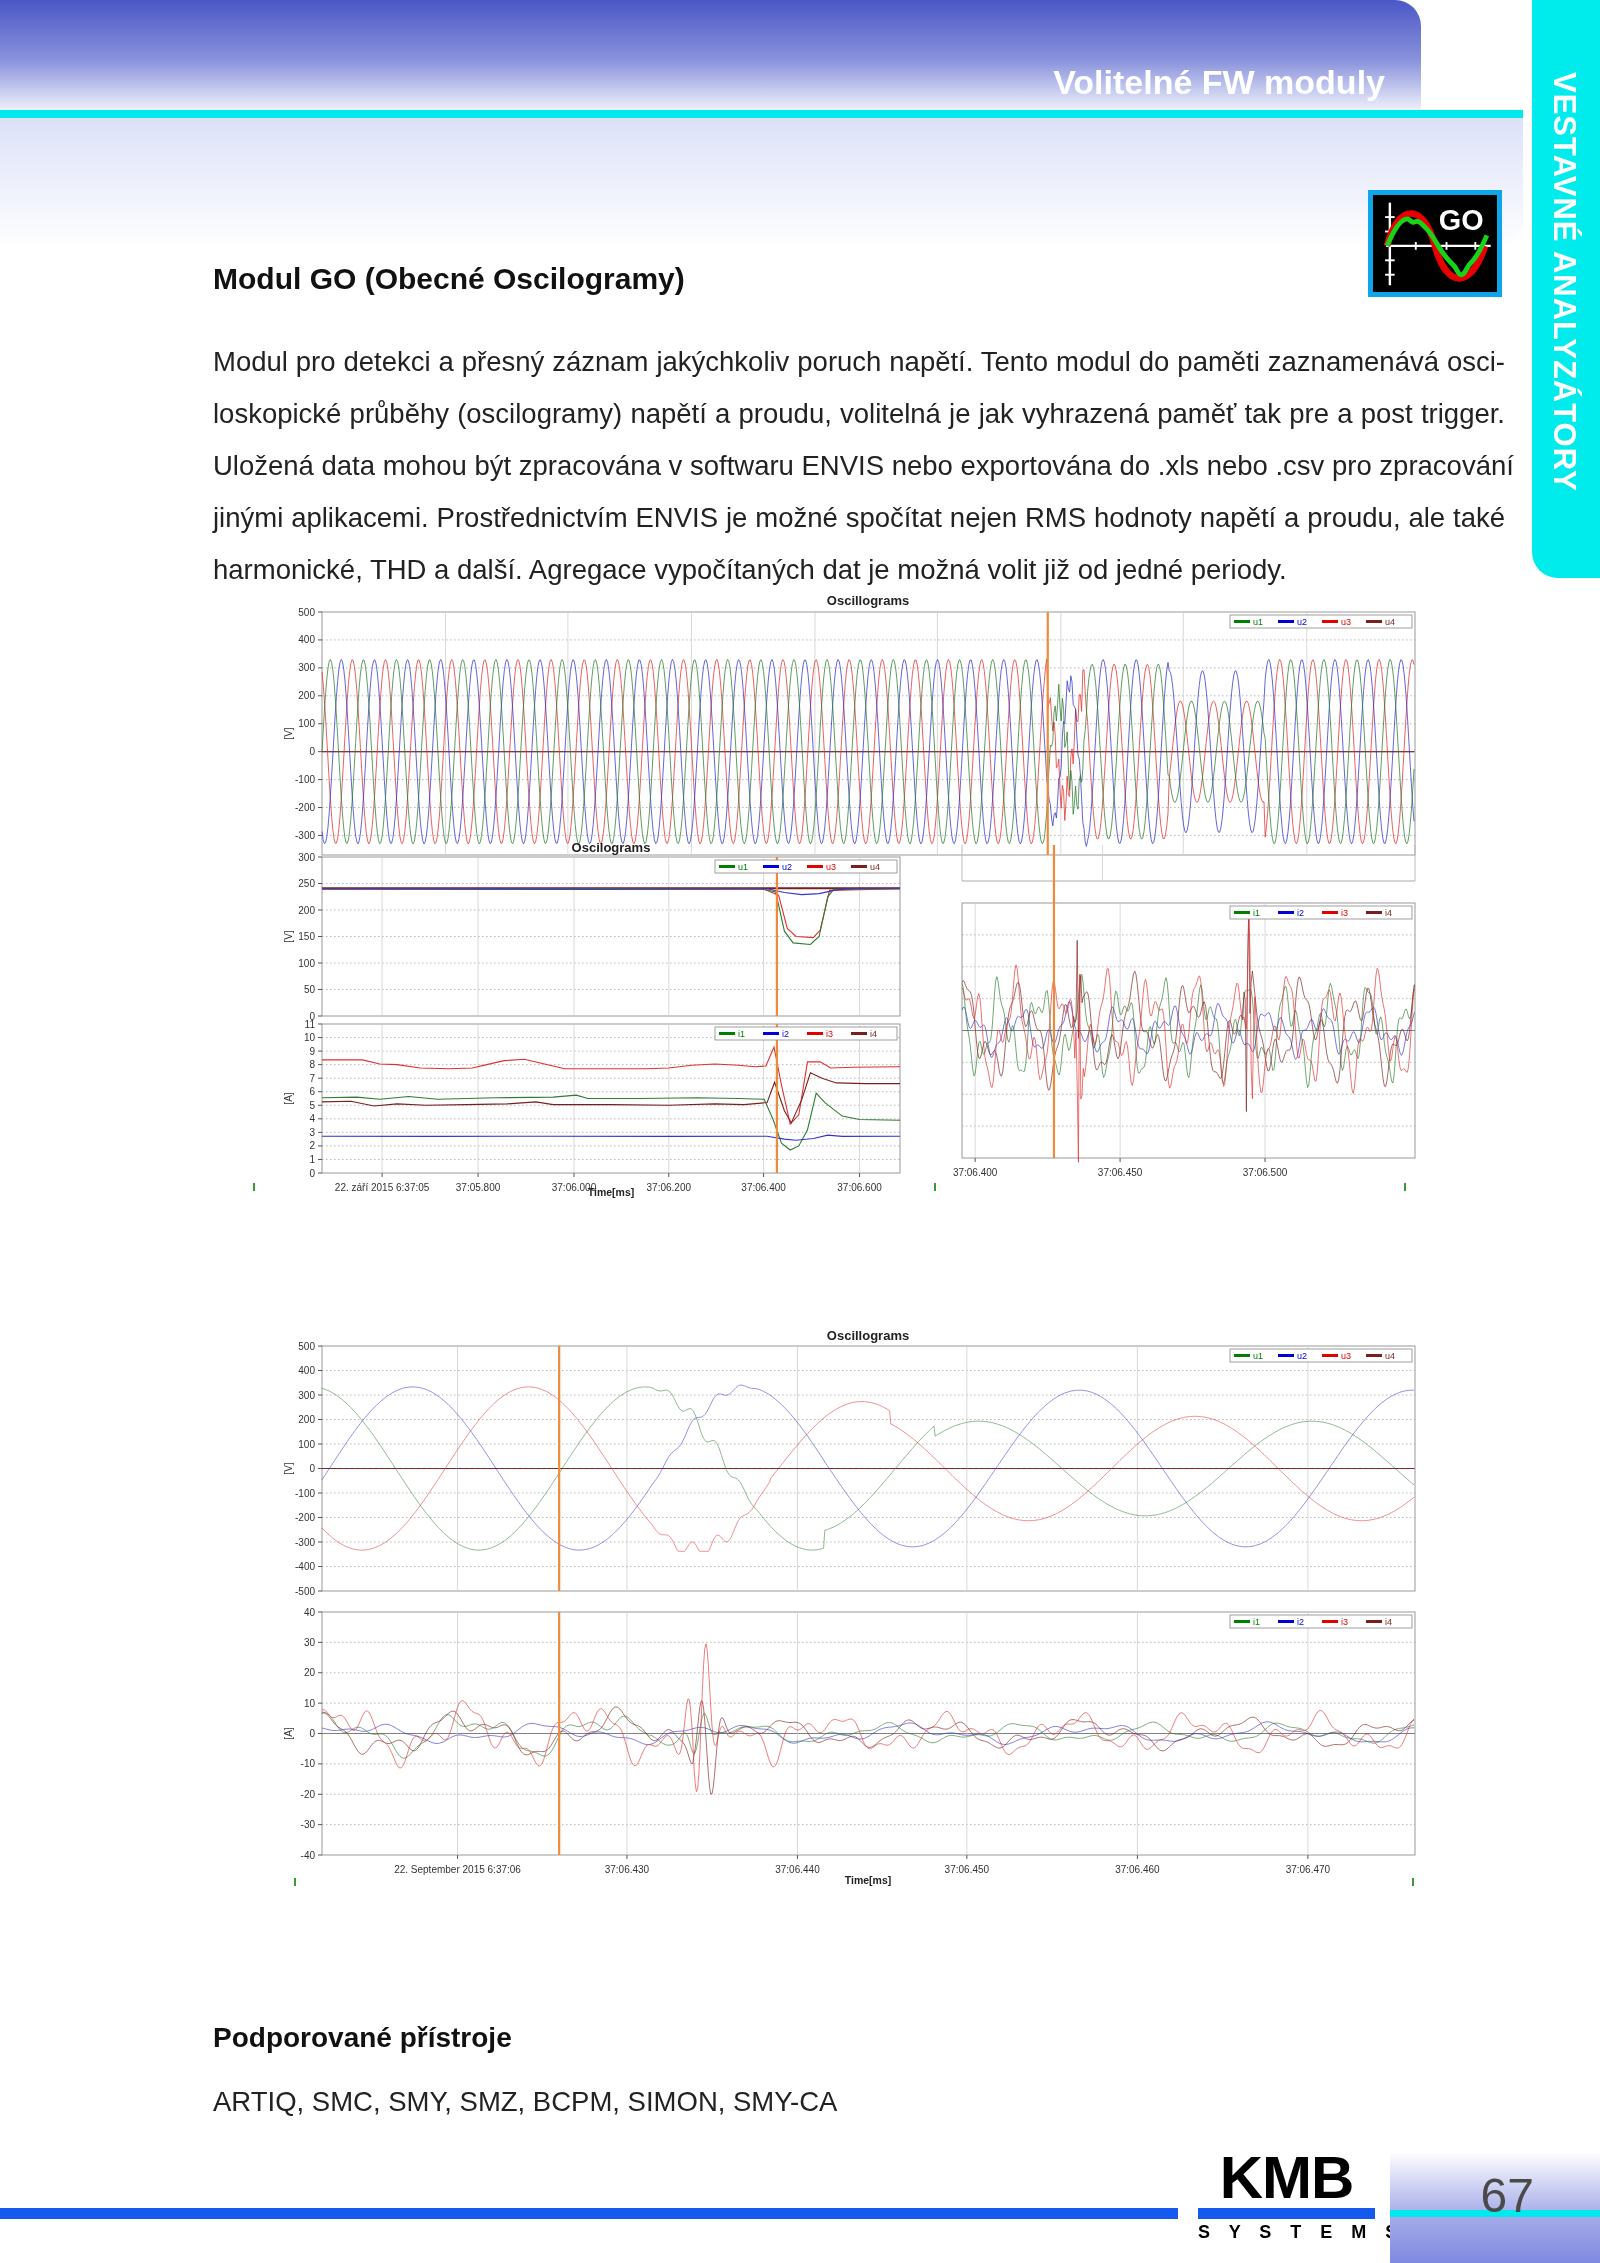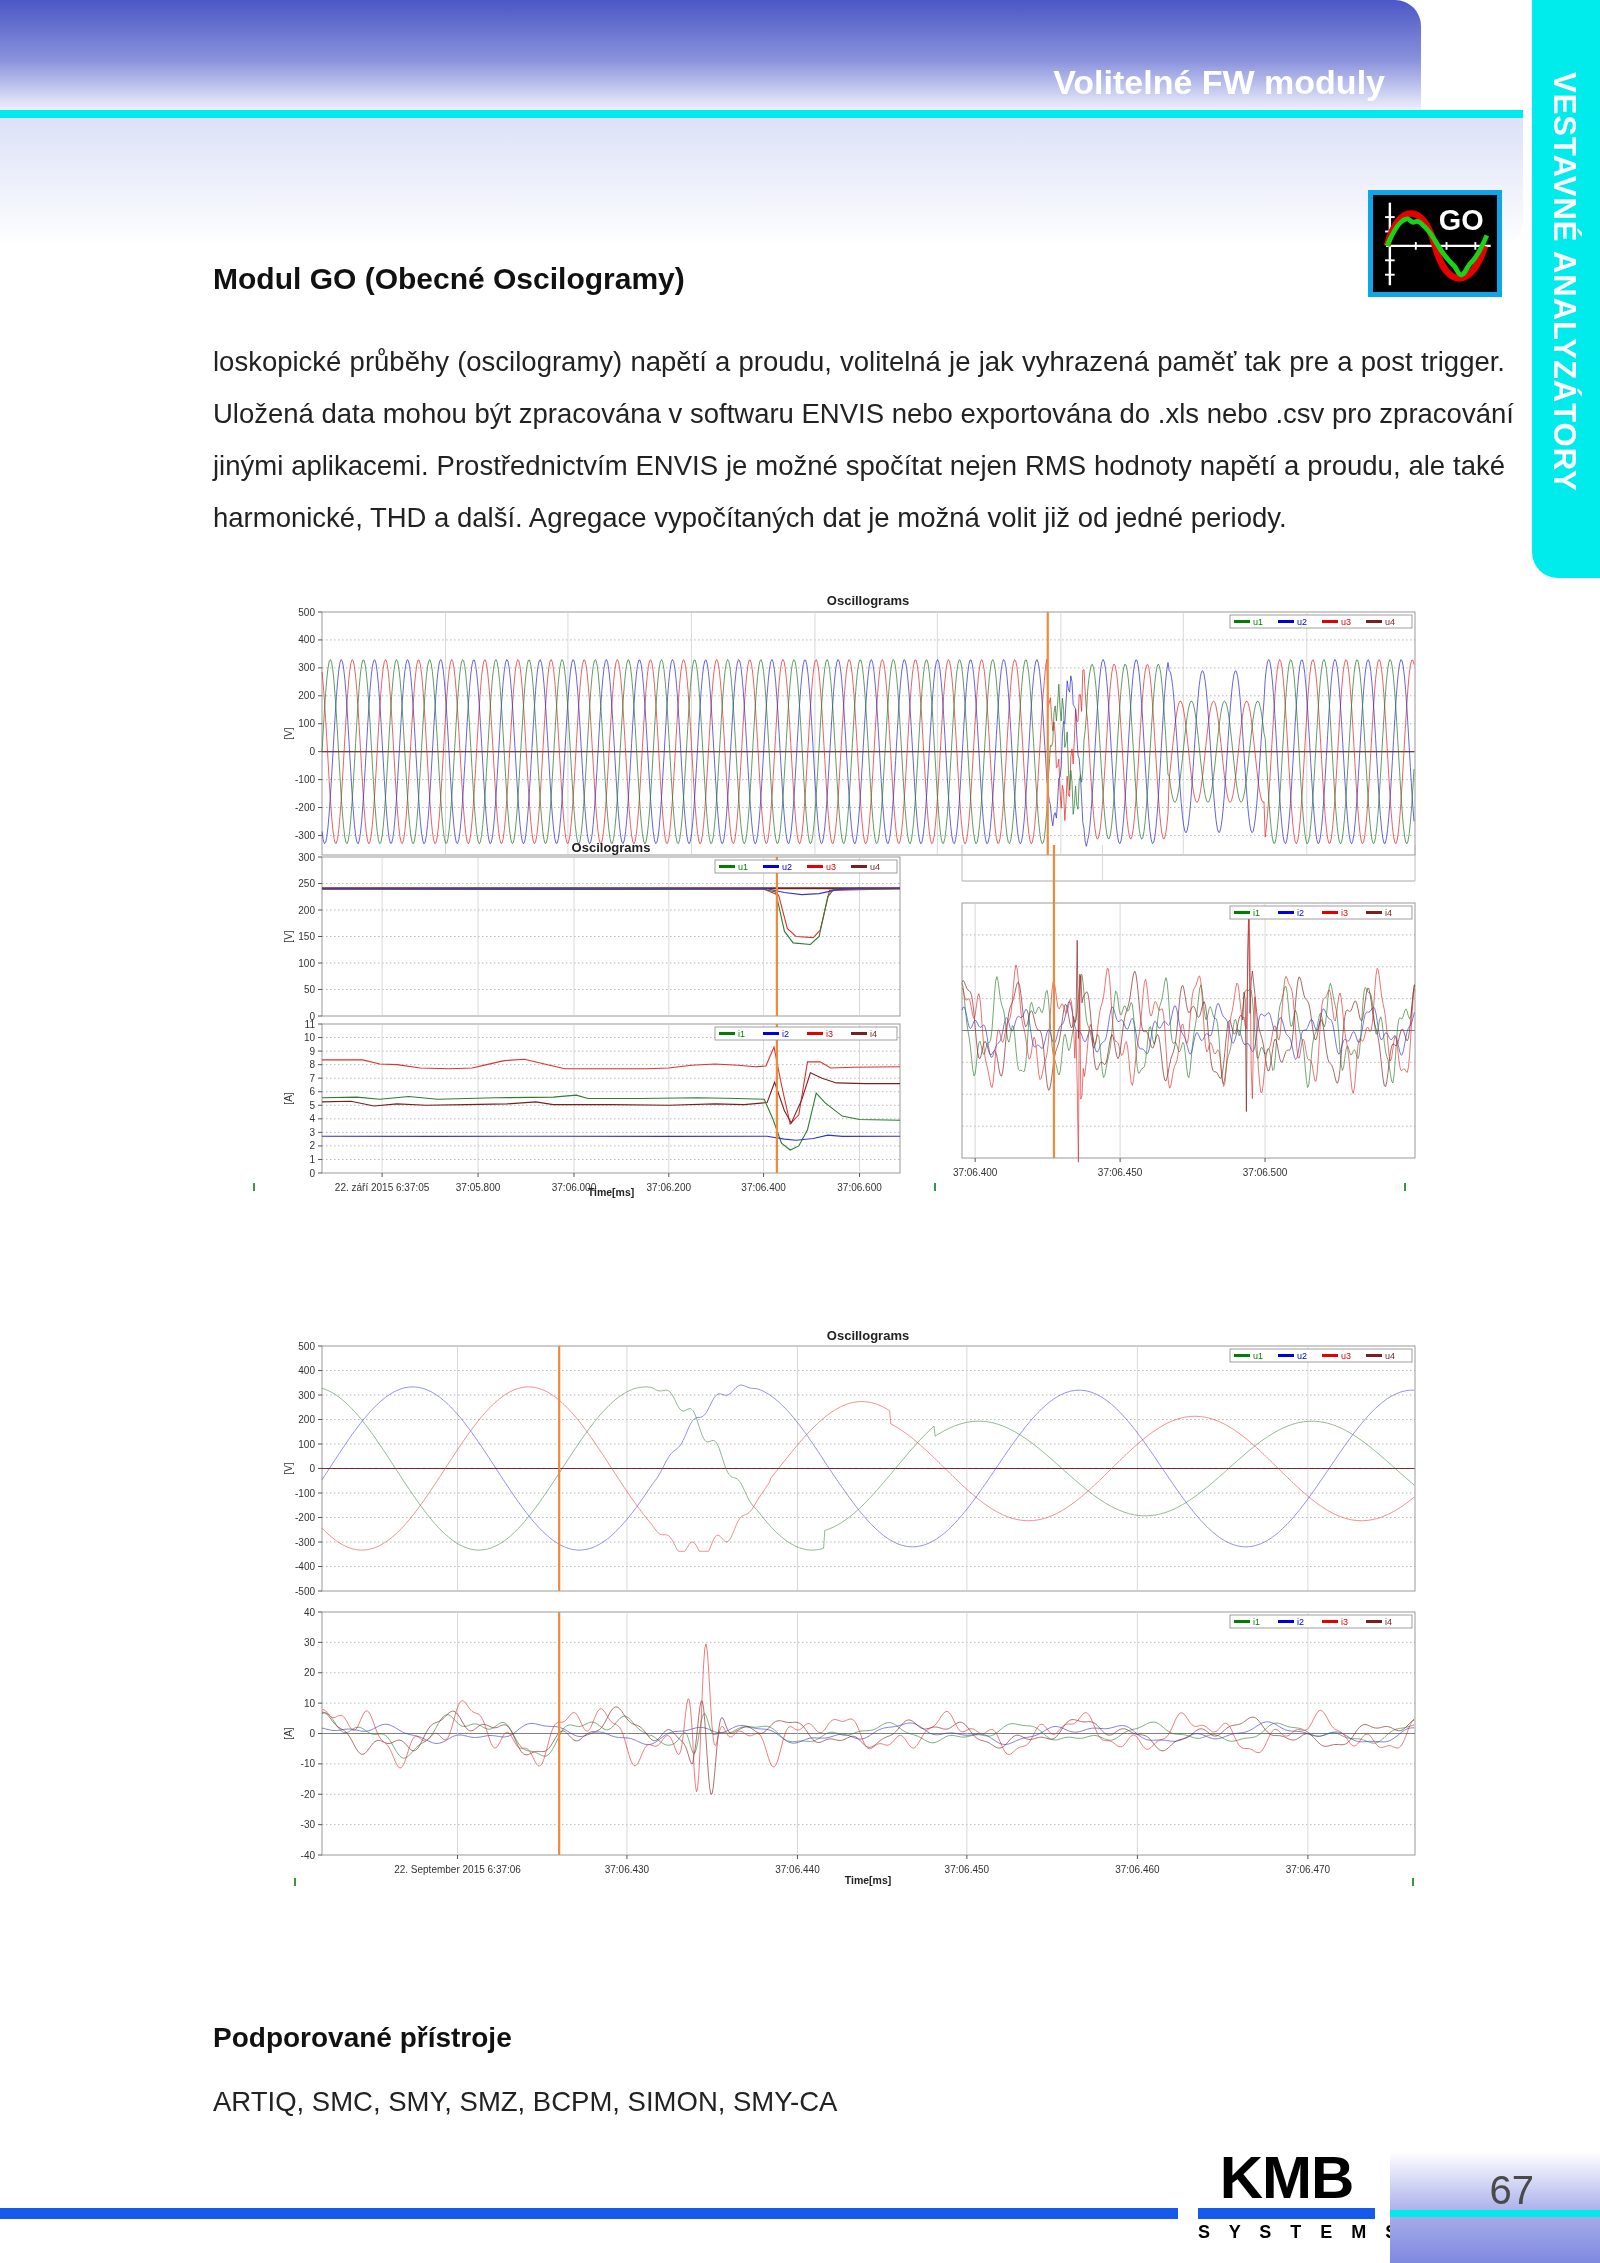--- a/index.html
+++ b/index.html
@@ -49,21 +49,21 @@
   
   #footer-bar{position:absolute;left:0;top:2208px;width:1178px;height:11px;background:#1659ef;}
   #kmb-logo{position:absolute;left:1198px;top:2148px;width:177px;height:100px;}
   #kmb-word{font-size:60px;font-weight:900;color:#000;letter-spacing:-1px;line-height:60px;text-align:center;}
   #kmb-underline{position:absolute;left:0;top:60px;width:177px;height:11px;background:#1659ef;}
   #kmb-sub{position:absolute;left:0;top:74px;width:177px;font-size:18px;font-weight:bold;color:#000;
     letter-spacing:7px;text-align:center;white-space:nowrap;}
   #page-num-panel{position:absolute;left:1390px;top:2152px;width:210px;height:111px;
     background:linear-gradient(180deg,#ffffff 0%,#a8aee9 55%,#7f89e1 100%);}
   #page-num-cyan{position:absolute;left:0;top:58px;width:210px;height:7px;background:#00e9ec;}
-  #page-number{position:absolute;right:66px;top:16px;font-size:40px;color:#4a4a4a;margin-left:32px;}
+  #page-number{position:absolute;right:66px;top:16px;font-size:48px;color:#4a4a4a;margin-left:32px;}
 </style>
 </head>
 <body>
 
 <div id="page">
 
   <div id="sidebar-tab"></div>
   <div id="sidebar-label">VESTAVNÉ ANALYZÁTORY</div>
 
   <div id="header-bar">
@@ -84,20 +84,21 @@
       <line x1="76" y1="49" x2="76" y2="57" stroke="#fff" stroke-width="2"></line>
       <line x1="106" y1="49" x2="106" y2="57" stroke="#fff" stroke-width="2"></line>
       <path d="M14,53 C26,8 52,8 64,53 C76,98 102,98 116,53" fill="none" stroke="#e80000" stroke-width="7"></path>
       <path d="M14,53 C22,34 28,26 34,25 C38,24 39,30 43,28 C47,26 50,30 56,36 C62,42 66,52 72,60 C76,66 80,70 84,74 C87,77 88,84 92,83 C96,82 97,74 102,70 C108,64 112,56 118,42" fill="none" stroke="#17d417" stroke-width="5"></path>
       <text x="68" y="36" fill="#fff" font-family="Liberation Sans,sans-serif" font-size="30" font-weight="bold">GO</text>
     </svg>
   </div>
 
   <div id="page-heading">Modul GO (Obecné Oscilogramy)</div>
   <div id="paragraph">
+    <div class="pline">Modul pro detekci a přesný záznam jakýchkoliv poruch napětí. Tento modul do paměti zaznamenává osci-</div>
     <div class="pline">loskopické průběhy (oscilogramy) napětí a proudu, volitelná je jak vyhrazená paměť tak pre a post trigger.</div>
     <div class="pline">Uložená data mohou být zpracována v softwaru ENVIS nebo exportována do .xls nebo .csv pro zpracování</div>
     <div class="pline">jinými aplikacemi. Prostřednictvím ENVIS je možné spočítat nejen RMS hodnoty napětí a proudu, ale také</div>
     <div class="pline last">harmonické, THD a další. Agregace vypočítaných dat je možná volit již od jedné periody.</div>
   </div>
 
   <svg id="charts-svg" width="1600" height="2263">
       <g>
         <text x="868" y="605" class="ch-title" text-anchor="middle">Oscillograms</text>
         <rect x="322" y="612" width="1093" height="243" fill="#fff" stroke="#999" stroke-width="1"></rect>

